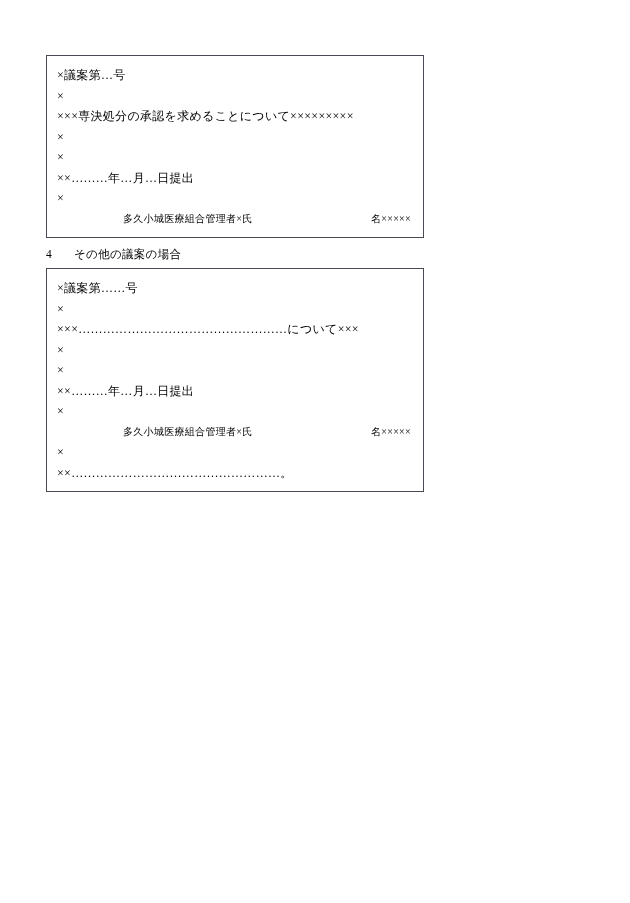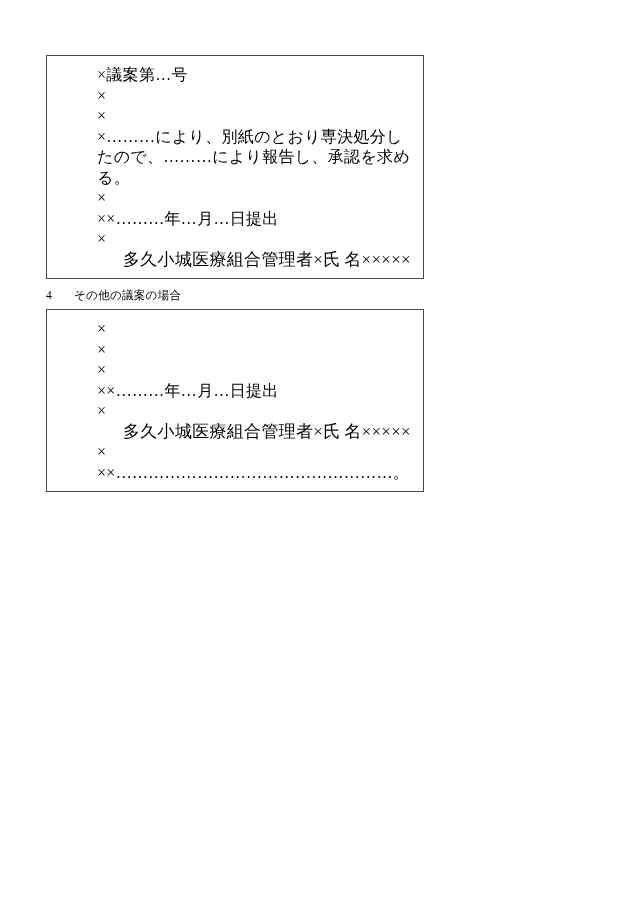--- a/index.html
+++ b/index.html
@@ -29,29 +29,28 @@
     top: 55px;
     width: 378px;
   }
   .form-box {
     border: 1px solid #4a4a55;
     box-sizing: border-box;
     padding: 9px 10px 8px 10px;
     background: #ffffff;
   }
   .form-line {
-    font-size: 16px;
+    font-size: 12px;
     line-height: 20.5px;
     letter-spacing: 0.3px;
     white-space: pre-wrap;
     word-break: break-all;
-    margin-left: 40px;
   }
   .signature-line {
-    font-size: 17px;
+    font-size: 10px;
     line-height: 20.5px;
     padding-left: 66px;
     letter-spacing: 0.3px;
     display: flex;
   }
   .signature-line .sig-name {
     margin-left: auto;
     padding-right: 2px;
   }
   .section-heading {
@@ -68,38 +67,40 @@
 </style>
 </head>
 <body>
 
 <div class="page">
   <div class="doc-body">
 
     <div class="form-box">
       <div class="form-line">×議案第…号</div>
       <div class="form-line">×</div>
+      <div class="form-line">×××専決処分の承認を求めることについて×××××××××</div>
       <div class="form-line">×</div>
-      <div class="form-line">×………により、別紙のとおり専決処分したので、………により報告し、承認を求める。</div>
       <div class="form-line">×</div>
       <div class="form-line">××………年…月…日提出</div>
       <div class="form-line">×</div>
       <div class="signature-line">
         <span>多久小城医療組合管理者×氏</span>
         <span class="sig-name">名×××××</span>
       </div>
     </div>
 
     <div class="section-heading">
       <span class="num">4</span>
       <span>その他の議案の場合</span>
     </div>
 
     <div class="form-box">
+      <div class="form-line">×議案第……号</div>
       <div class="form-line">×</div>
+      <div class="form-line">×××……………………………………………について×××</div>
       <div class="form-line">×</div>
       <div class="form-line">×</div>
       <div class="form-line">××………年…月…日提出</div>
       <div class="form-line">×</div>
       <div class="signature-line">
         <span>多久小城医療組合管理者×氏</span>
         <span class="sig-name">名×××××</span>
       </div>
       <div class="form-line">×</div>
       <div class="form-line">××……………………………………………。</div>

